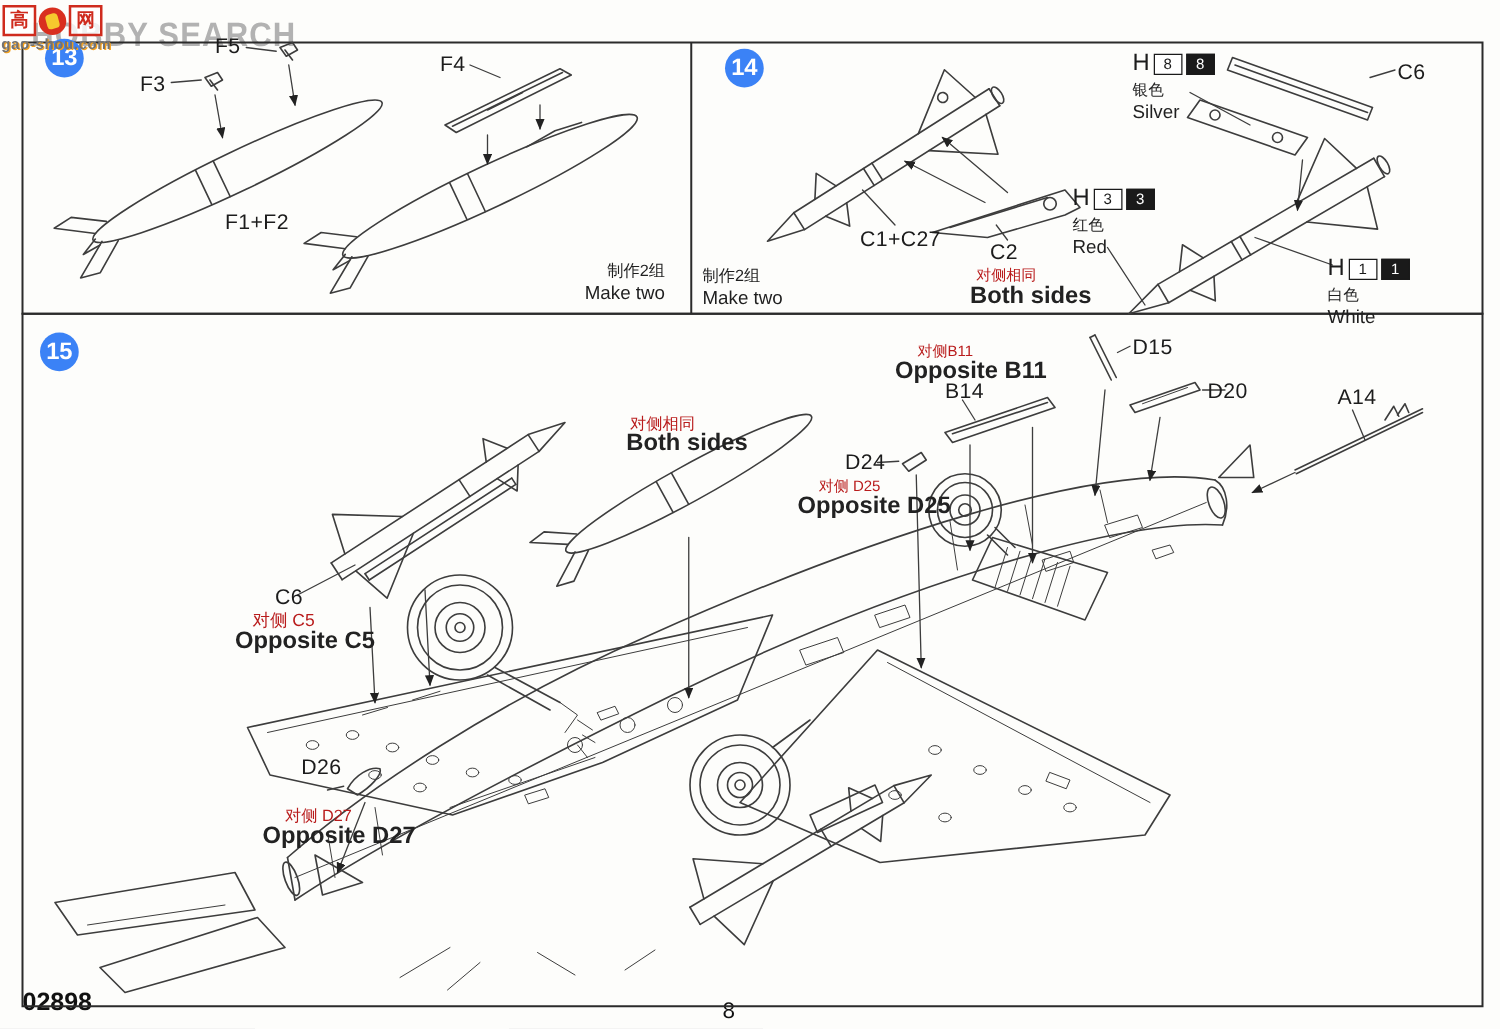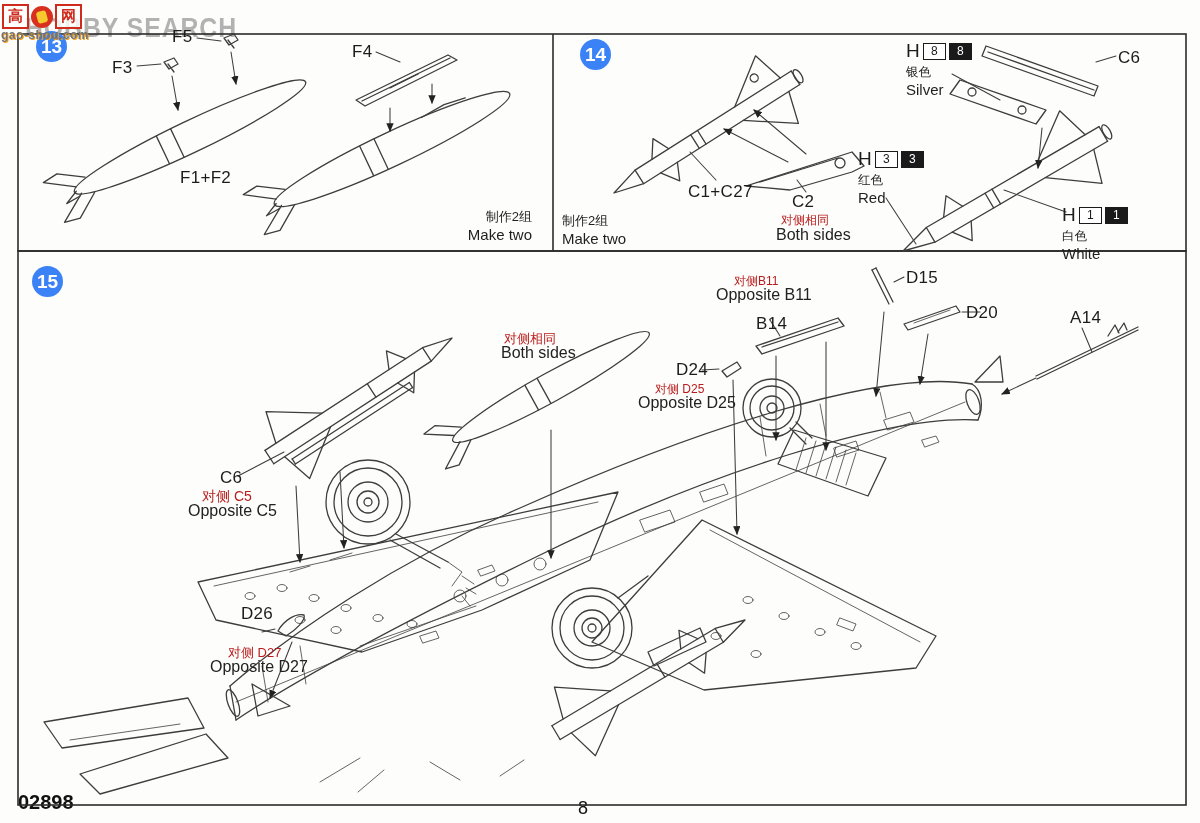--- a/index.html
+++ b/index.html
@@ -7,21 +7,21 @@
         font-family:"Liberation Sans",sans-serif;color:#1f1f1f;}
   svg .ln{stroke:#3d3d3d;fill:none;stroke-width:1.3;stroke-linejoin:round;stroke-linecap:round;}
   svg .ld{stroke-width:1.05;}
   svg .thin{stroke-width:0.8;}
   svg .border{stroke:#2b2b2b;stroke-width:1.6;fill:none;}
   .abs{position:absolute;}
   .badge{position:absolute;width:31px;height:31px;border-radius:50%;background:#3b82f6;color:#fff;
          display:flex;align-items:center;justify-content:center;font-size:19px;font-weight:bold;}
   .plabel{position:absolute;font-size:17px;color:#1c1c1c;white-space:nowrap;letter-spacing:0.3px;}
   .cn{position:absolute;font-size:12px;color:#b91c1c;white-space:nowrap;}
-  .en{position:absolute;font-size:16px;color:#222;white-space:nowrap;}
+  .en{position:absolute;font-size:19px;color:#222;white-space:nowrap;font-weight:bold;}
   .note{position:absolute;white-space:nowrap;}
   .note .n-cn{font-size:13px;}
   .note .n-en{font-size:15px;}
   .paint{position:absolute;white-space:nowrap;}
   .paint-row{display:flex;align-items:center;gap:3px;}
   .paint-h{font-size:19px;color:#1c1c1c;}
   .pbox{display:inline-flex;align-items:center;justify-content:center;width:21px;height:15px;
         font-size:12px;border:1.5px solid #1a1a1a;}
   .pbox.white{background:#fff;color:#1a1a1a;}
   .pbox.black{background:#1a1a1a;color:#fff;border-color:#1a1a1a;}
@@ -371,21 +371,21 @@
       <span class="paint-h">H</span>
       <span class="pbox white">1</span>
       <span class="pbox black">1</span>
     </div>
     <div class="paint-cn">白色</div>
     <div class="paint-en">White</div>
   </div>
 
   <div class="cn" style="left:734px;top:273px;z-index:3">对侧B11</div>
   <div class="en" style="left:716px;top:286px;z-index:3">Opposite B11</div>
-  <div class="plabel" style="left:756px;top:314px;z-index:3">B14</div>
+  <div class="plabel" style="left:756px;top:303px;z-index:3">B14</div>
   <div class="plabel" style="left:906px;top:268px;z-index:3">D15</div>
   <div class="plabel" style="left:966px;top:303px;z-index:3">D20</div>
   <div class="plabel" style="left:1070px;top:308px;z-index:3">A14</div>
   <div class="plabel" style="left:676px;top:360px;z-index:3">D24</div>
   <div class="cn" style="left:655px;top:381px;z-index:3">对侧 D25</div>
   <div class="en" style="left:638px;top:394px;z-index:3">Opposite D25</div>
   <div class="cn" style="left:504px;top:330px;font-size:13px;z-index:3">对侧相同</div>
   <div class="en" style="left:501px;top:344px;z-index:3">Both sides</div>
   <div class="plabel" style="left:220px;top:468px;z-index:3">C6</div>
   <div class="cn" style="left:202px;top:488px;font-size:14px;z-index:3">对侧 C5</div>

